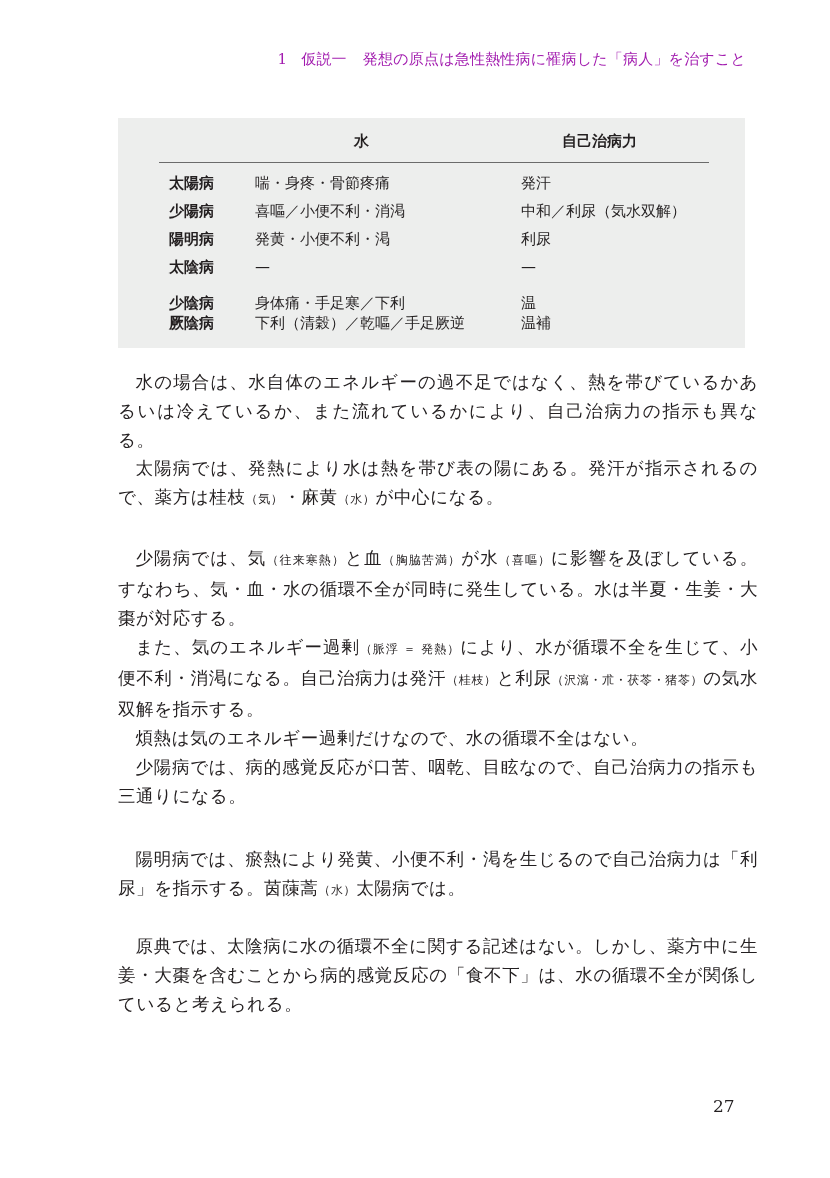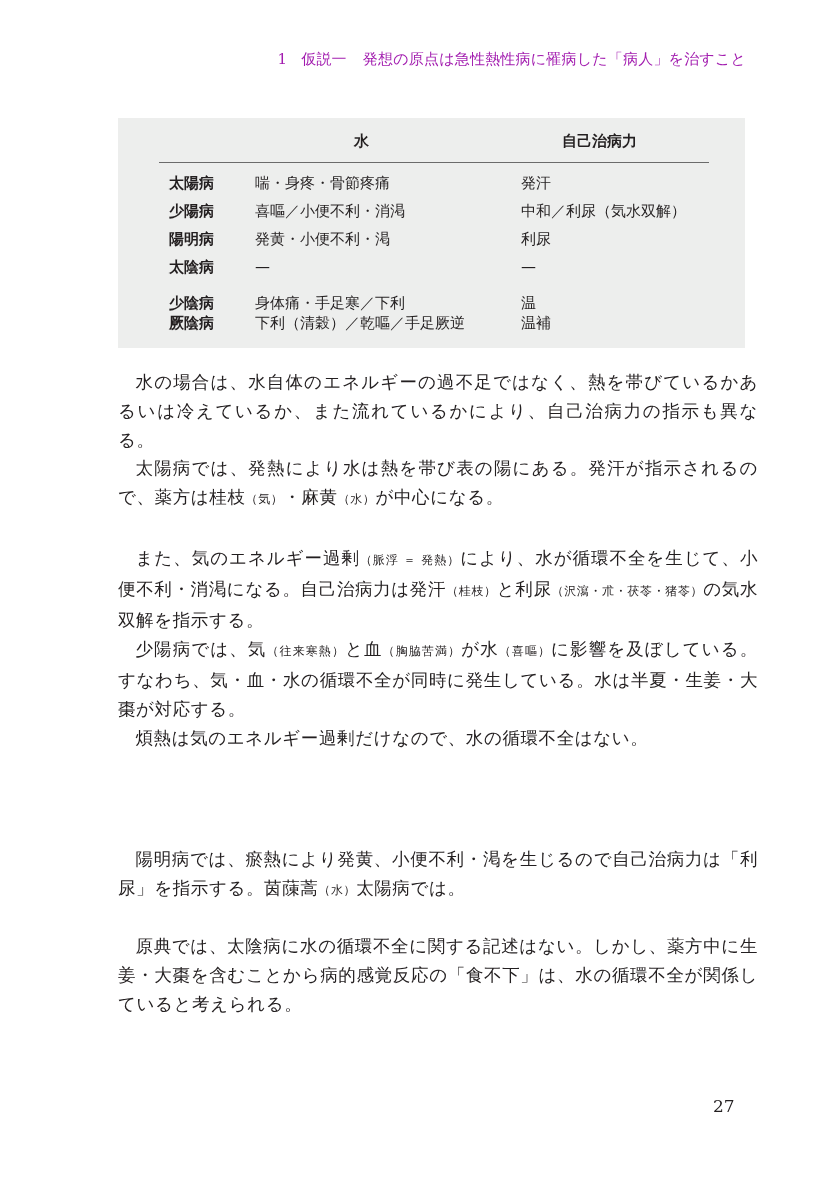--- a/index.html
+++ b/index.html
@@ -98,23 +98,24 @@
 
 <div class="body-text" style="top:368px">
   <p class="para">水の場合は、水自体のエネルギーの過不足ではなく、熱を帯びているかあるいは冷えているか、また流れているかにより、自己治病力の指示も異なる。</p>
 </div>
 
 <div class="body-text" style="top:454px">
   <p class="para"><span>太陽病では、発熱により水は熱を帯び表の陽にある。発汗が指示されるので、薬方は桂枝</span><span class="small">（気）</span><span>・麻黄</span><span class="small">（水）</span><span>が中心になる。</span></p>
 </div>
 
 <div class="body-text" style="top:544px">
+  <p class="para"><span>少陽病では、気</span><span class="small">（往来寒熱）</span><span>と血</span><span class="small">（胸脇苦満）</span><span>が水</span><span class="small">（喜嘔）</span><span>に影響を及ぼしている。すなわち、気・血・水の循環不全が同時に発生している。水は半夏・生姜・大棗が対応する。</span></p>
   <p class="para"><span>また、気のエネルギー過剰</span><span class="small">（脈浮 ＝ 発熱）</span><span>により、水が循環不全を生じて、小便不利・消渇になる。自己治病力は発汗</span><span class="small">（桂枝）</span><span>と利尿</span><span class="small">（沢瀉・朮・茯苓・猪苓）</span><span>の気水双解を指示する。</span></p>
-  <p class="para"><span>少陽病では、気</span><span class="small">（往来寒熱）</span><span>と血</span><span class="small">（胸脇苦満）</span><span>が水</span><span class="small">（喜嘔）</span><span>に影響を及ぼしている。すなわち、気・血・水の循環不全が同時に発生している。水は半夏・生姜・大棗が対応する。</span></p>
   <p class="para">煩熱は気のエネルギー過剰だけなので、水の循環不全はない。</p>
+  <p class="para">少陽病では、病的感覚反応が口苦、咽乾、目眩なので、自己治病力の指示も三通りになる。</p>
 </div>
 
 <div class="body-text" style="top:845px">
   <p class="para"><span>陽明病では、瘀熱により発黄、小便不利・渇を生じるので自己治病力は「利尿」を指示する。茵蔯蒿</span><span class="small">（水）</span><span>太陽病では。</span></p>
 </div>
 
 <div class="body-text" style="top:932px">
   <p class="para">原典では、太陰病に水の循環不全に関する記述はない。しかし、薬方中に生姜・大棗を含むことから病的感覚反応の「食不下」は、水の循環不全が関係していると考えられる。</p>
 </div>
 

